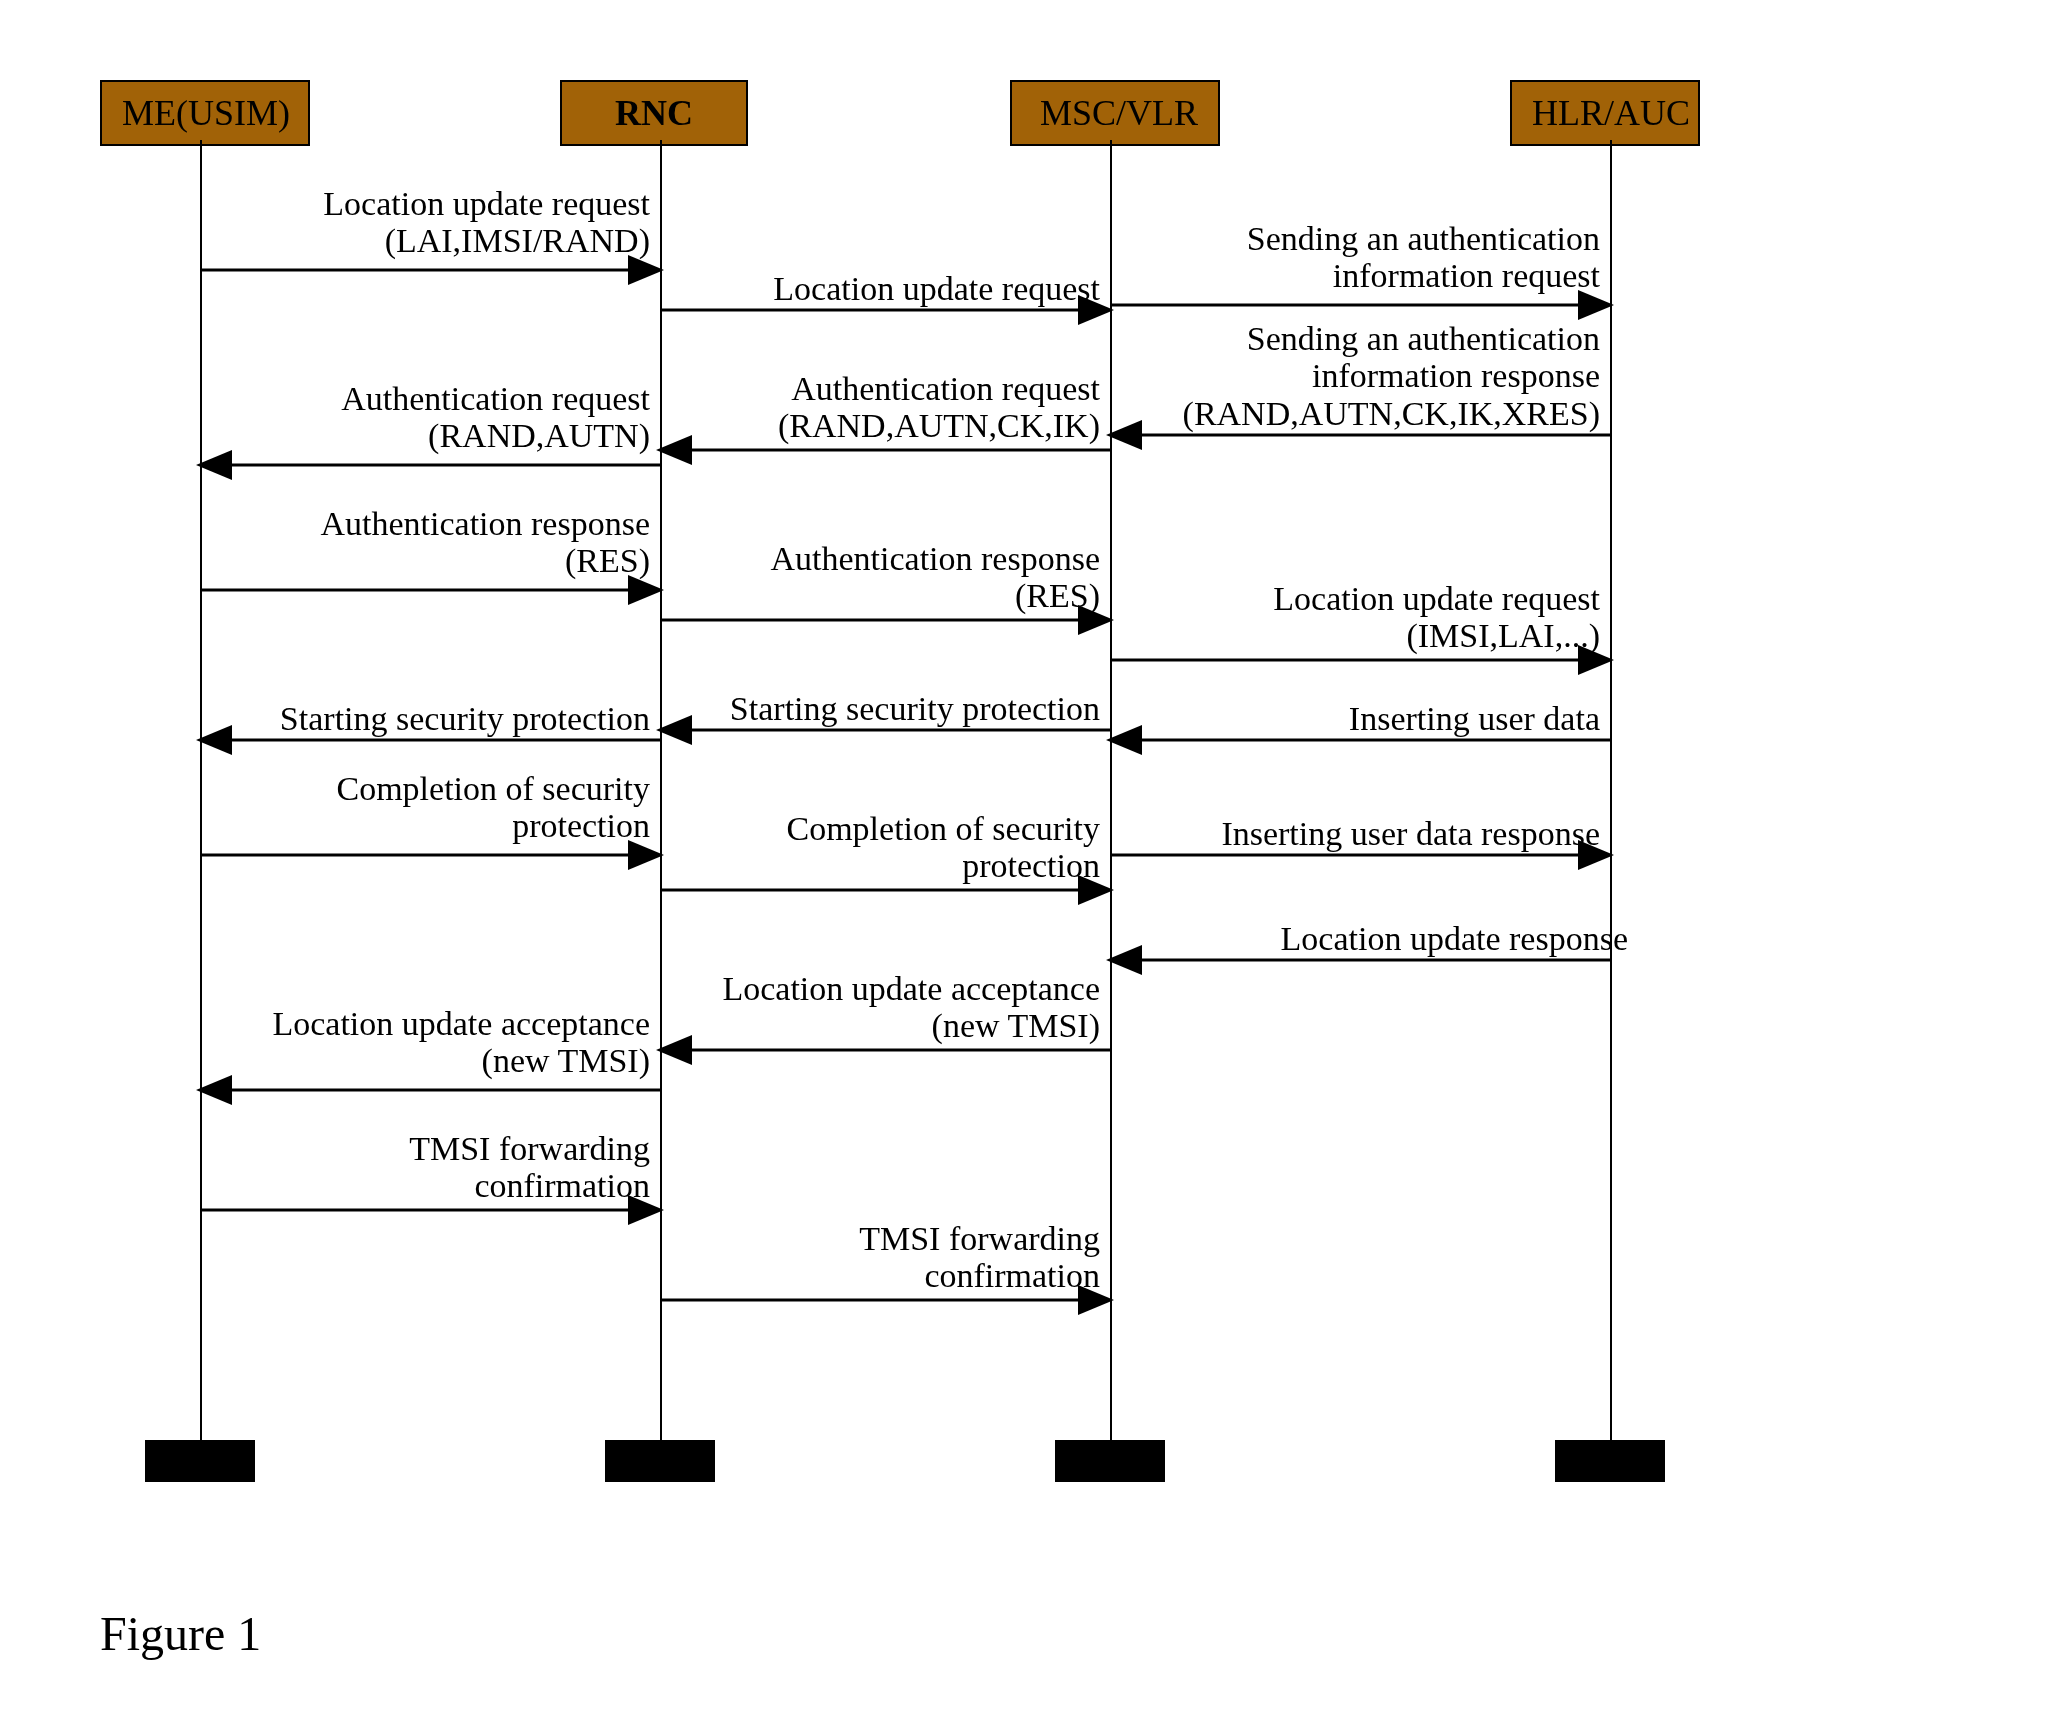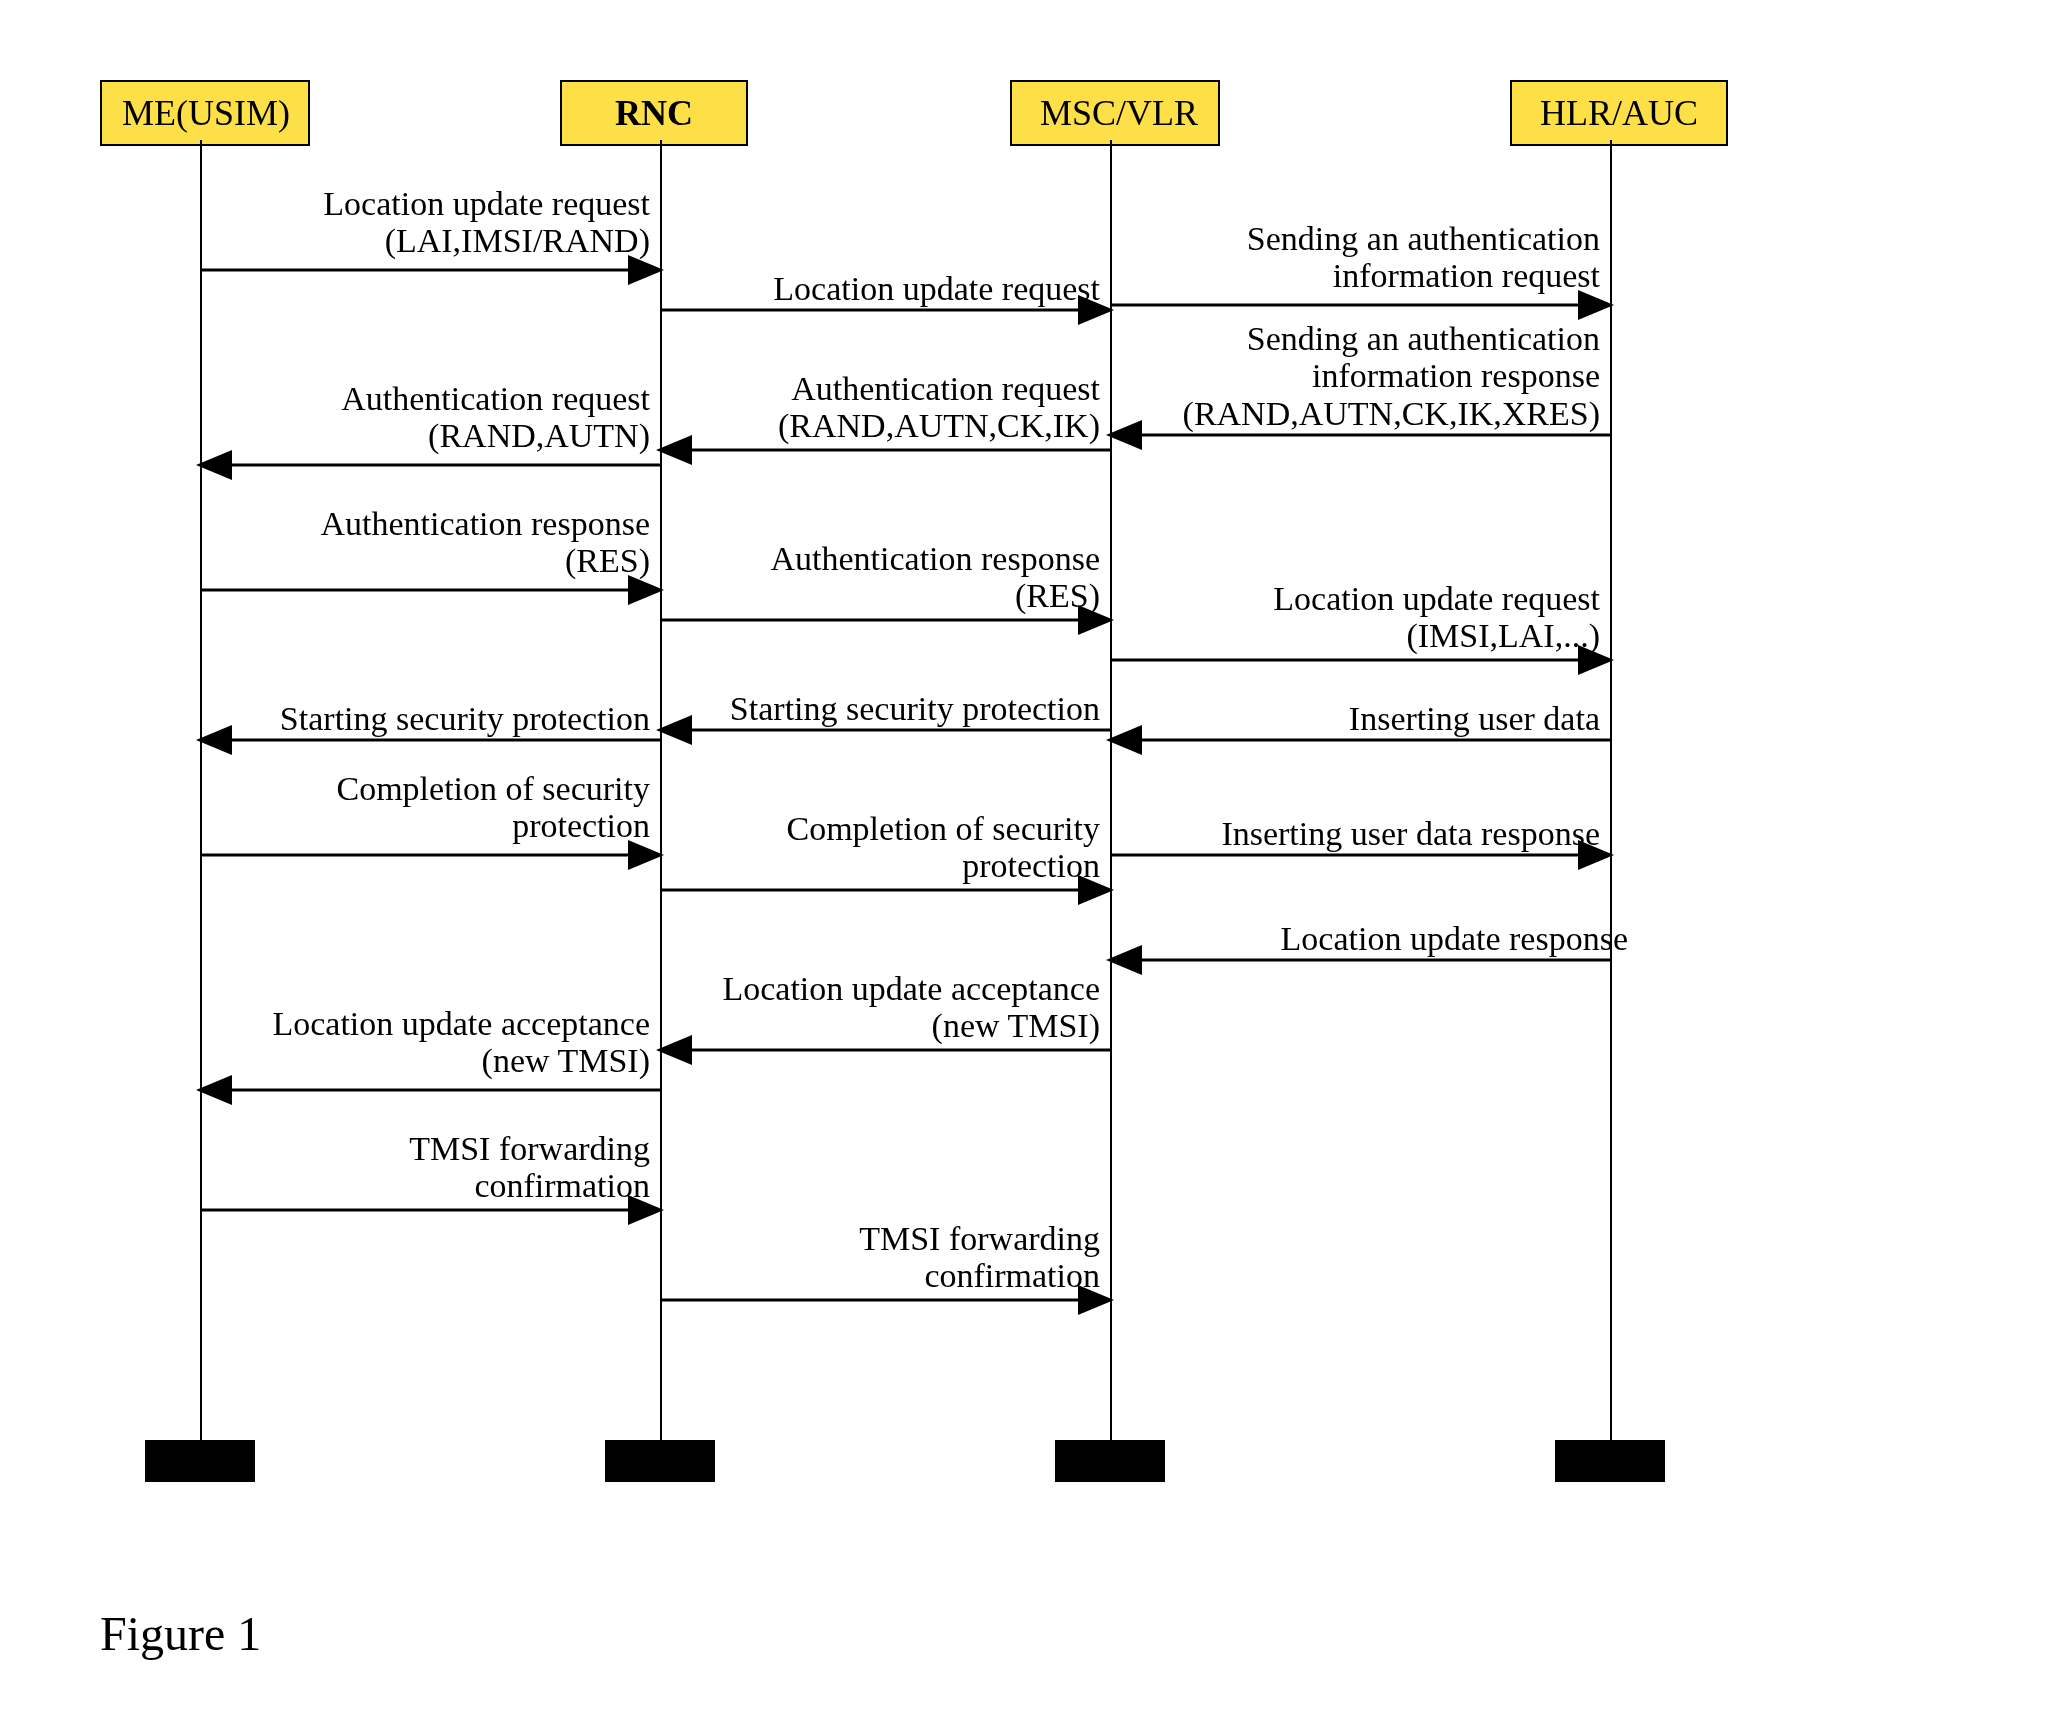--- a/index.html
+++ b/index.html
@@ -10,21 +10,21 @@
   }
   .diagram {
     position: relative;
     width: 1856px;
     height: 1480px;
   }
   .lifeline-header {
     position: absolute;
     top: 0;
     border: 2px solid #000;
-    background: #fde047;
+    background: #a16207;
     text-align: center;
     font-size: 36px;
     padding: 10px 20px;
     white-space: nowrap;
   }
   .lifeline {
     position: absolute;
     width: 2px;
     background: #000;
   }
@@ -58,21 +58,21 @@
 
   <div class="lifeline-header" style="left:0; width:210px;">
     <span>ME(USIM)</span>
   </div>
   <div class="lifeline-header" style="left:460px; width:188px;font-weight:bold;">
     <span>RNC</span>
   </div>
   <div class="lifeline-header" style="left:910px; width:210px;text-align:right;">
     <span>MSC/VLR</span>
   </div>
-  <div class="lifeline-header" style="left:1410px; width:218px;">
+  <div class="lifeline-header" style="left:1410px; width:190px;">
     <span>HLR/AUC</span>
   </div>
 
   <div class="lifeline" style="left:100px; top:60px; height:1300px;"></div>
   <div class="lifeline" style="left:560px; top:60px; height:1300px;"></div>
   <div class="lifeline" style="left:1010px; top:60px; height:1300px;"></div>
   <div class="lifeline" style="left:1510px; top:60px; height:1300px;"></div>
 
   <div class="termination" style="left:45px; top:1360px;"></div>
   <div class="termination" style="left:505px; top:1360px;"></div>

